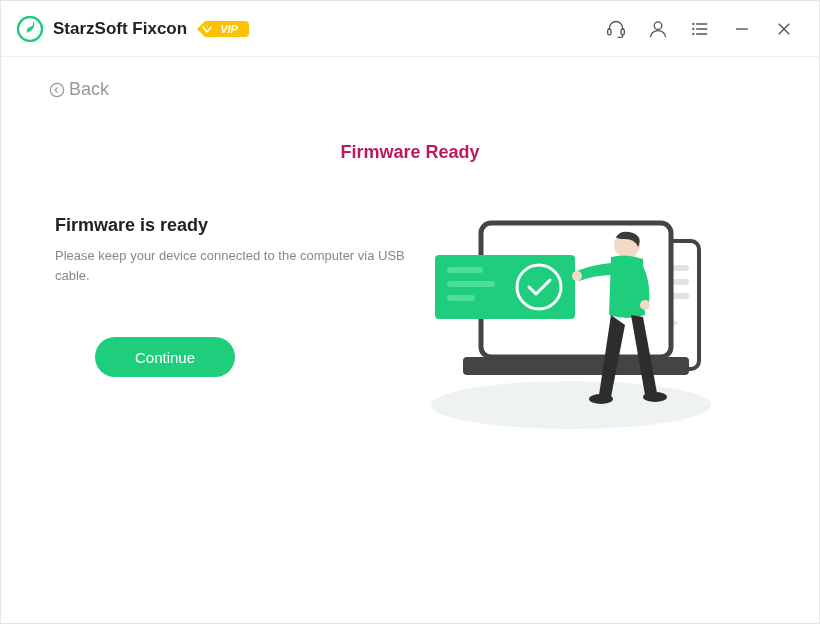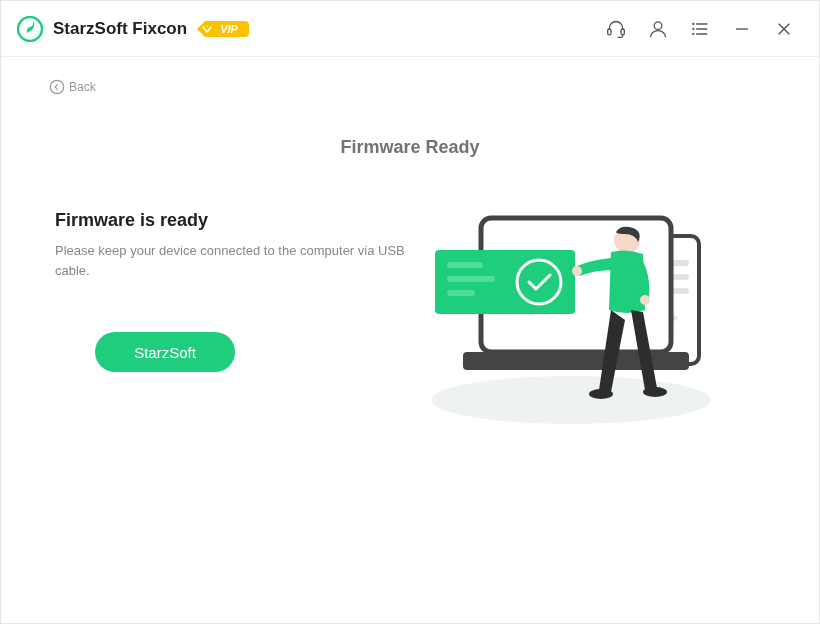--- a/index.html
+++ b/index.html
@@ -46,30 +46,30 @@
       color: #555;
     }
     .content {
       padding: 0 40px;
       height: calc(100% - 44px);
     }
     .back-link {
       display: flex;
       align-items: center;
       color: #999;
-      font-size: 12px;
+      font-size: 18px;
       padding: 22px 0 0 8px;
       cursor: pointer;
     }
     .back-link svg { margin-right: 4px; }
     .page-heading {
       text-align: center;
       font-size: 18px;
       font-weight: 700;
-      color: #737373;
+      color: #be185d;
       margin-top: 42px;
     }
     .main-row {
       display: flex;
       margin-top: 52px;
       padding: 0 10px;
     }
     .left-col {
       flex: 0 0 370px;
       padding-left: 4px;
@@ -168,21 +168,21 @@
     </svg>
     <span>Back</span>
   </div>
 
   <h2 class="page-heading">Firmware Ready</h2>
 
   <div class="main-row">
     <div class="left-col">
       <div class="sub-heading">Firmware is ready</div>
       <div class="instruction">Please keep your device connected to the computer via USB cable.</div>
-      <button class="continue-btn">StarzSoft</button>
+      <button class="continue-btn">Continue</button>
     </div>
     <div class="right-col">
       <svg class="illustration" width="320" height="230" viewBox="0 0 320 230">
 
         <ellipse cx="150" cy="200" rx="140" ry="24" fill="#eef3f1"></ellipse>
 
         <rect x="218" y="36" width="60" height="128" rx="8" fill="#fff" stroke="#444" stroke-width="4"></rect>
         <rect x="228" y="60" width="40" height="6" rx="3" fill="#e2e2e2"></rect>
         <rect x="228" y="74" width="40" height="6" rx="3" fill="#e2e2e2"></rect>
         <rect x="228" y="88" width="40" height="6" rx="3" fill="#e2e2e2"></rect>

